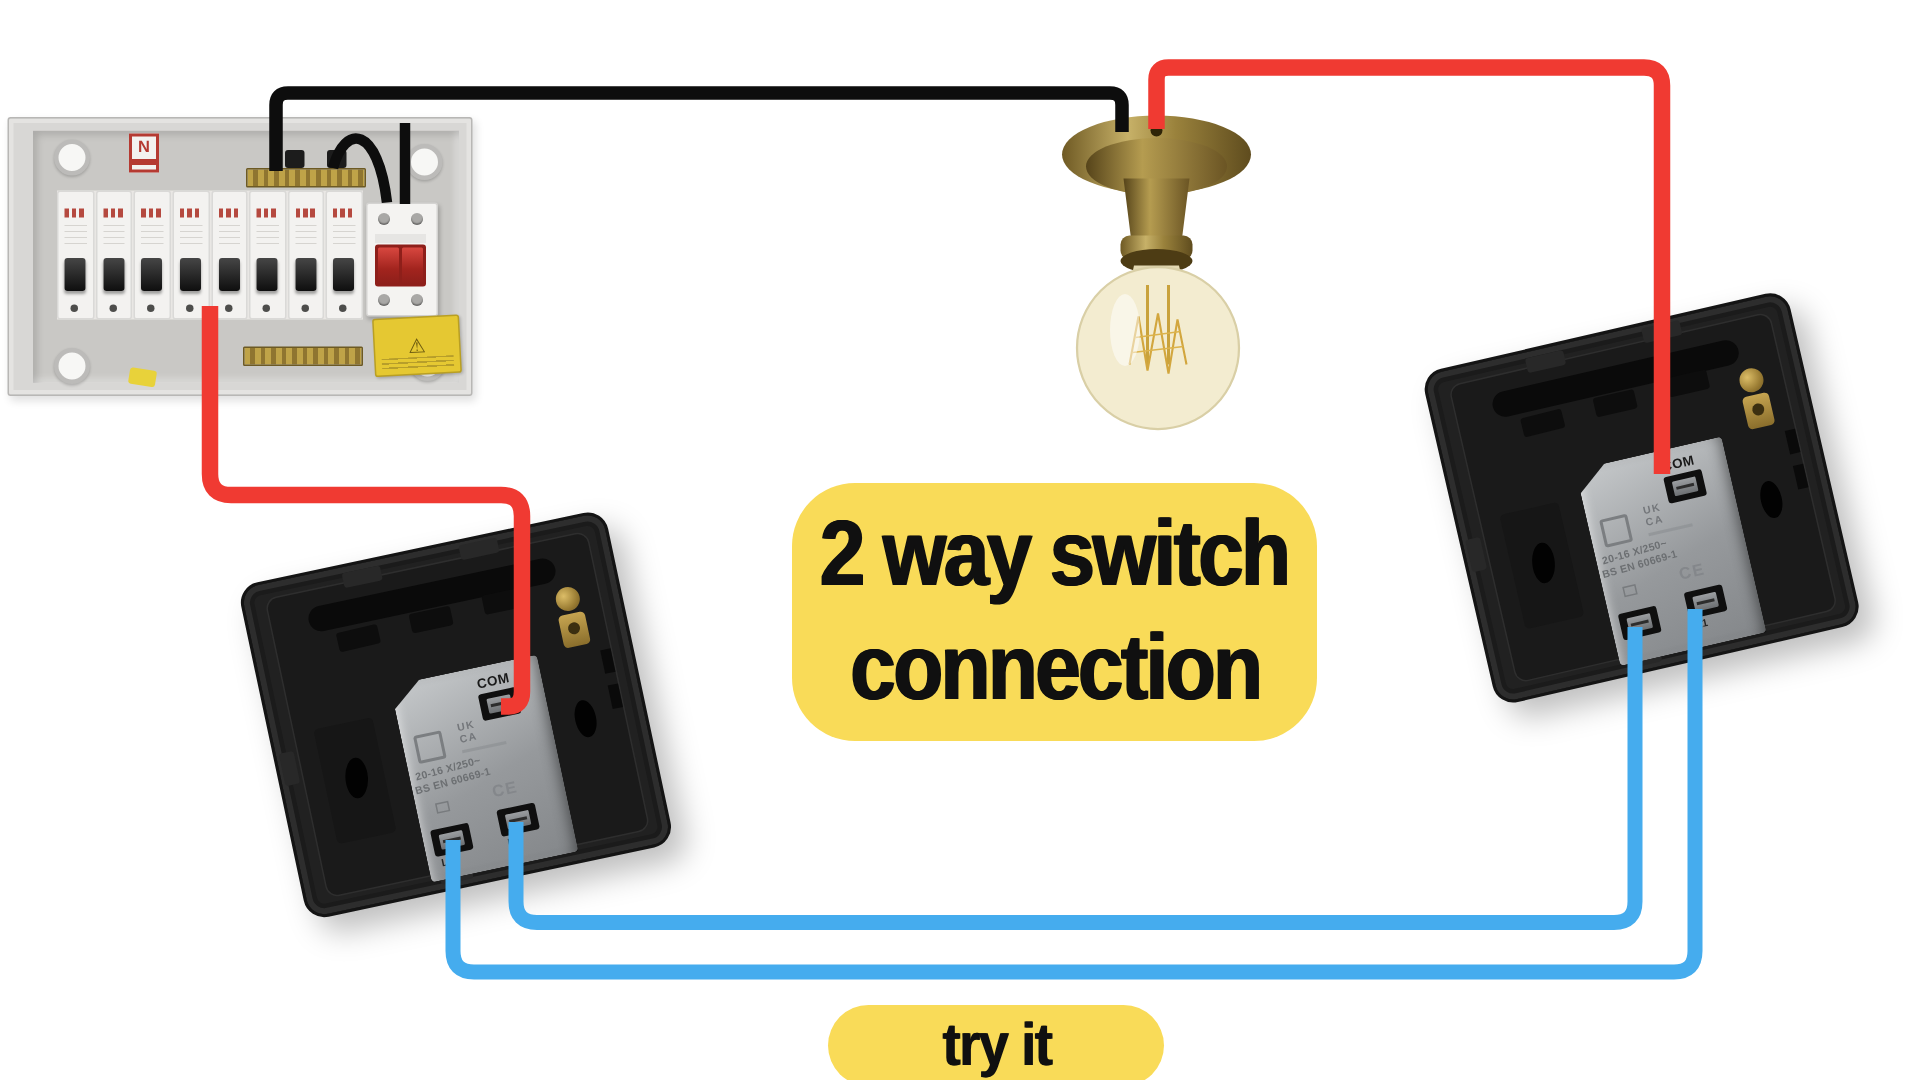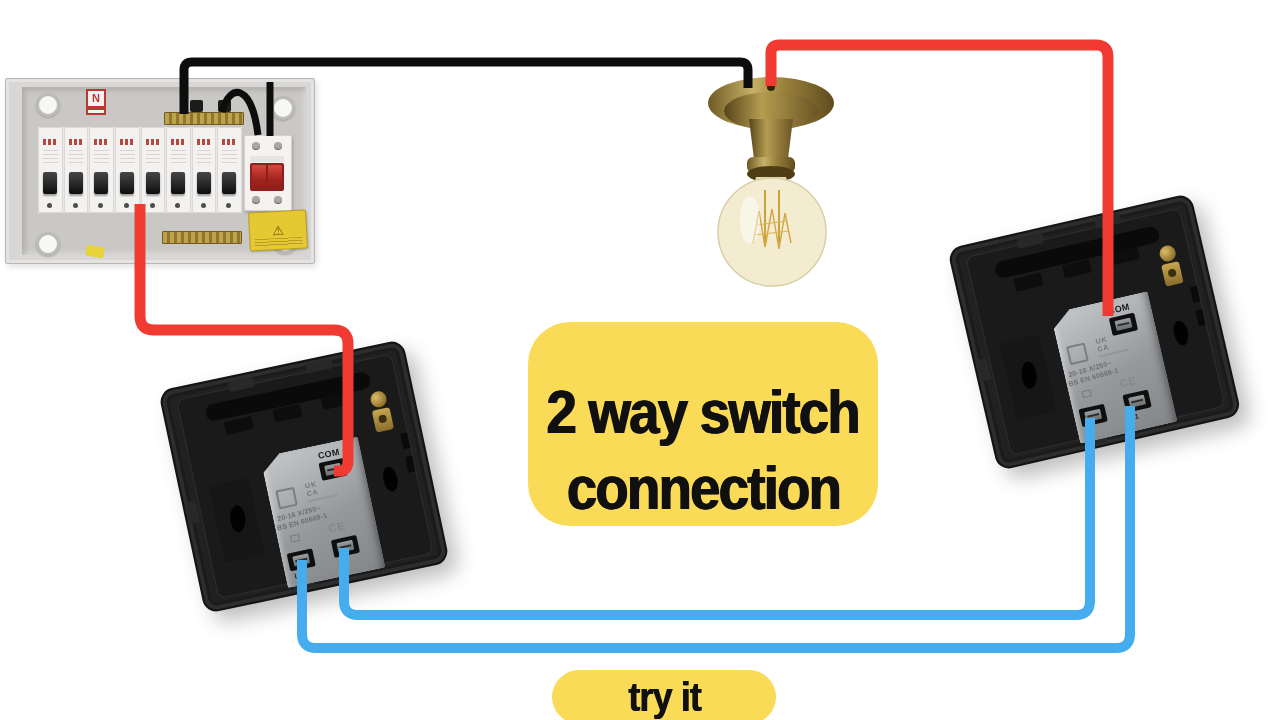--- a/index.html
+++ b/index.html
@@ -90,22 +90,22 @@
   .bglogo{position:absolute;left:10px;top:80px;width:21px;height:14px;border:2px solid #77 ;border-color:#787b7e;border-radius:3px;}
   .bglogo::after{content:"";position:absolute;left:3px;top:3px;width:7px;height:5px;border:1px solid #787b7e;}
   .cemark{position:absolute;left:52px;top:78px;font-size:11px;font-weight:bold;color:#84878b;letter-spacing:1px;}
   .tlbl{position:absolute;font-size:7px;font-weight:bold;color:#262626;}
   .lbl-l2{left:9px;top:120px;} .lbl-l1{left:55px;top:116px;}
 
   
   .wires{position:absolute;left:0;top:0;z-index:40;pointer-events:none;}
 
   
-  .banner{position:absolute;left:528px;top:322px;width:350px;height:204px;background:#f9db58;
-      border-radius:42px;z-index:50;display:flex;flex-direction:column;align-items:center;justify-content:flex-end;}
+  .banner{position:absolute;left:528px;top:322px;width:350px;height:172px;background:#f9db58;
+      border-radius:42px;z-index:50;display:flex;flex-direction:column;align-items:center;justify-content:center;}
   .banner span{display:block;font-size:62px;line-height:76px;font-weight:bold;color:#101010;
       letter-spacing:-2px;transform:scaleX(.88);white-space:nowrap;
       text-shadow:1px 0 0 #101010,-0.5px 0 0 #101010;}
   .cta{position:absolute;left:552px;top:670px;width:224px;height:54px;background:#f9db58;
       border-radius:27px;z-index:50;display:flex;align-items:center;justify-content:center;}
   .cta span{font-size:40px;font-weight:bold;color:#101010;letter-spacing:-1px;transform:scaleX(.9);
       text-shadow:0.8px 0 0 #101010;}
 </style>
 </head>
 <body>

